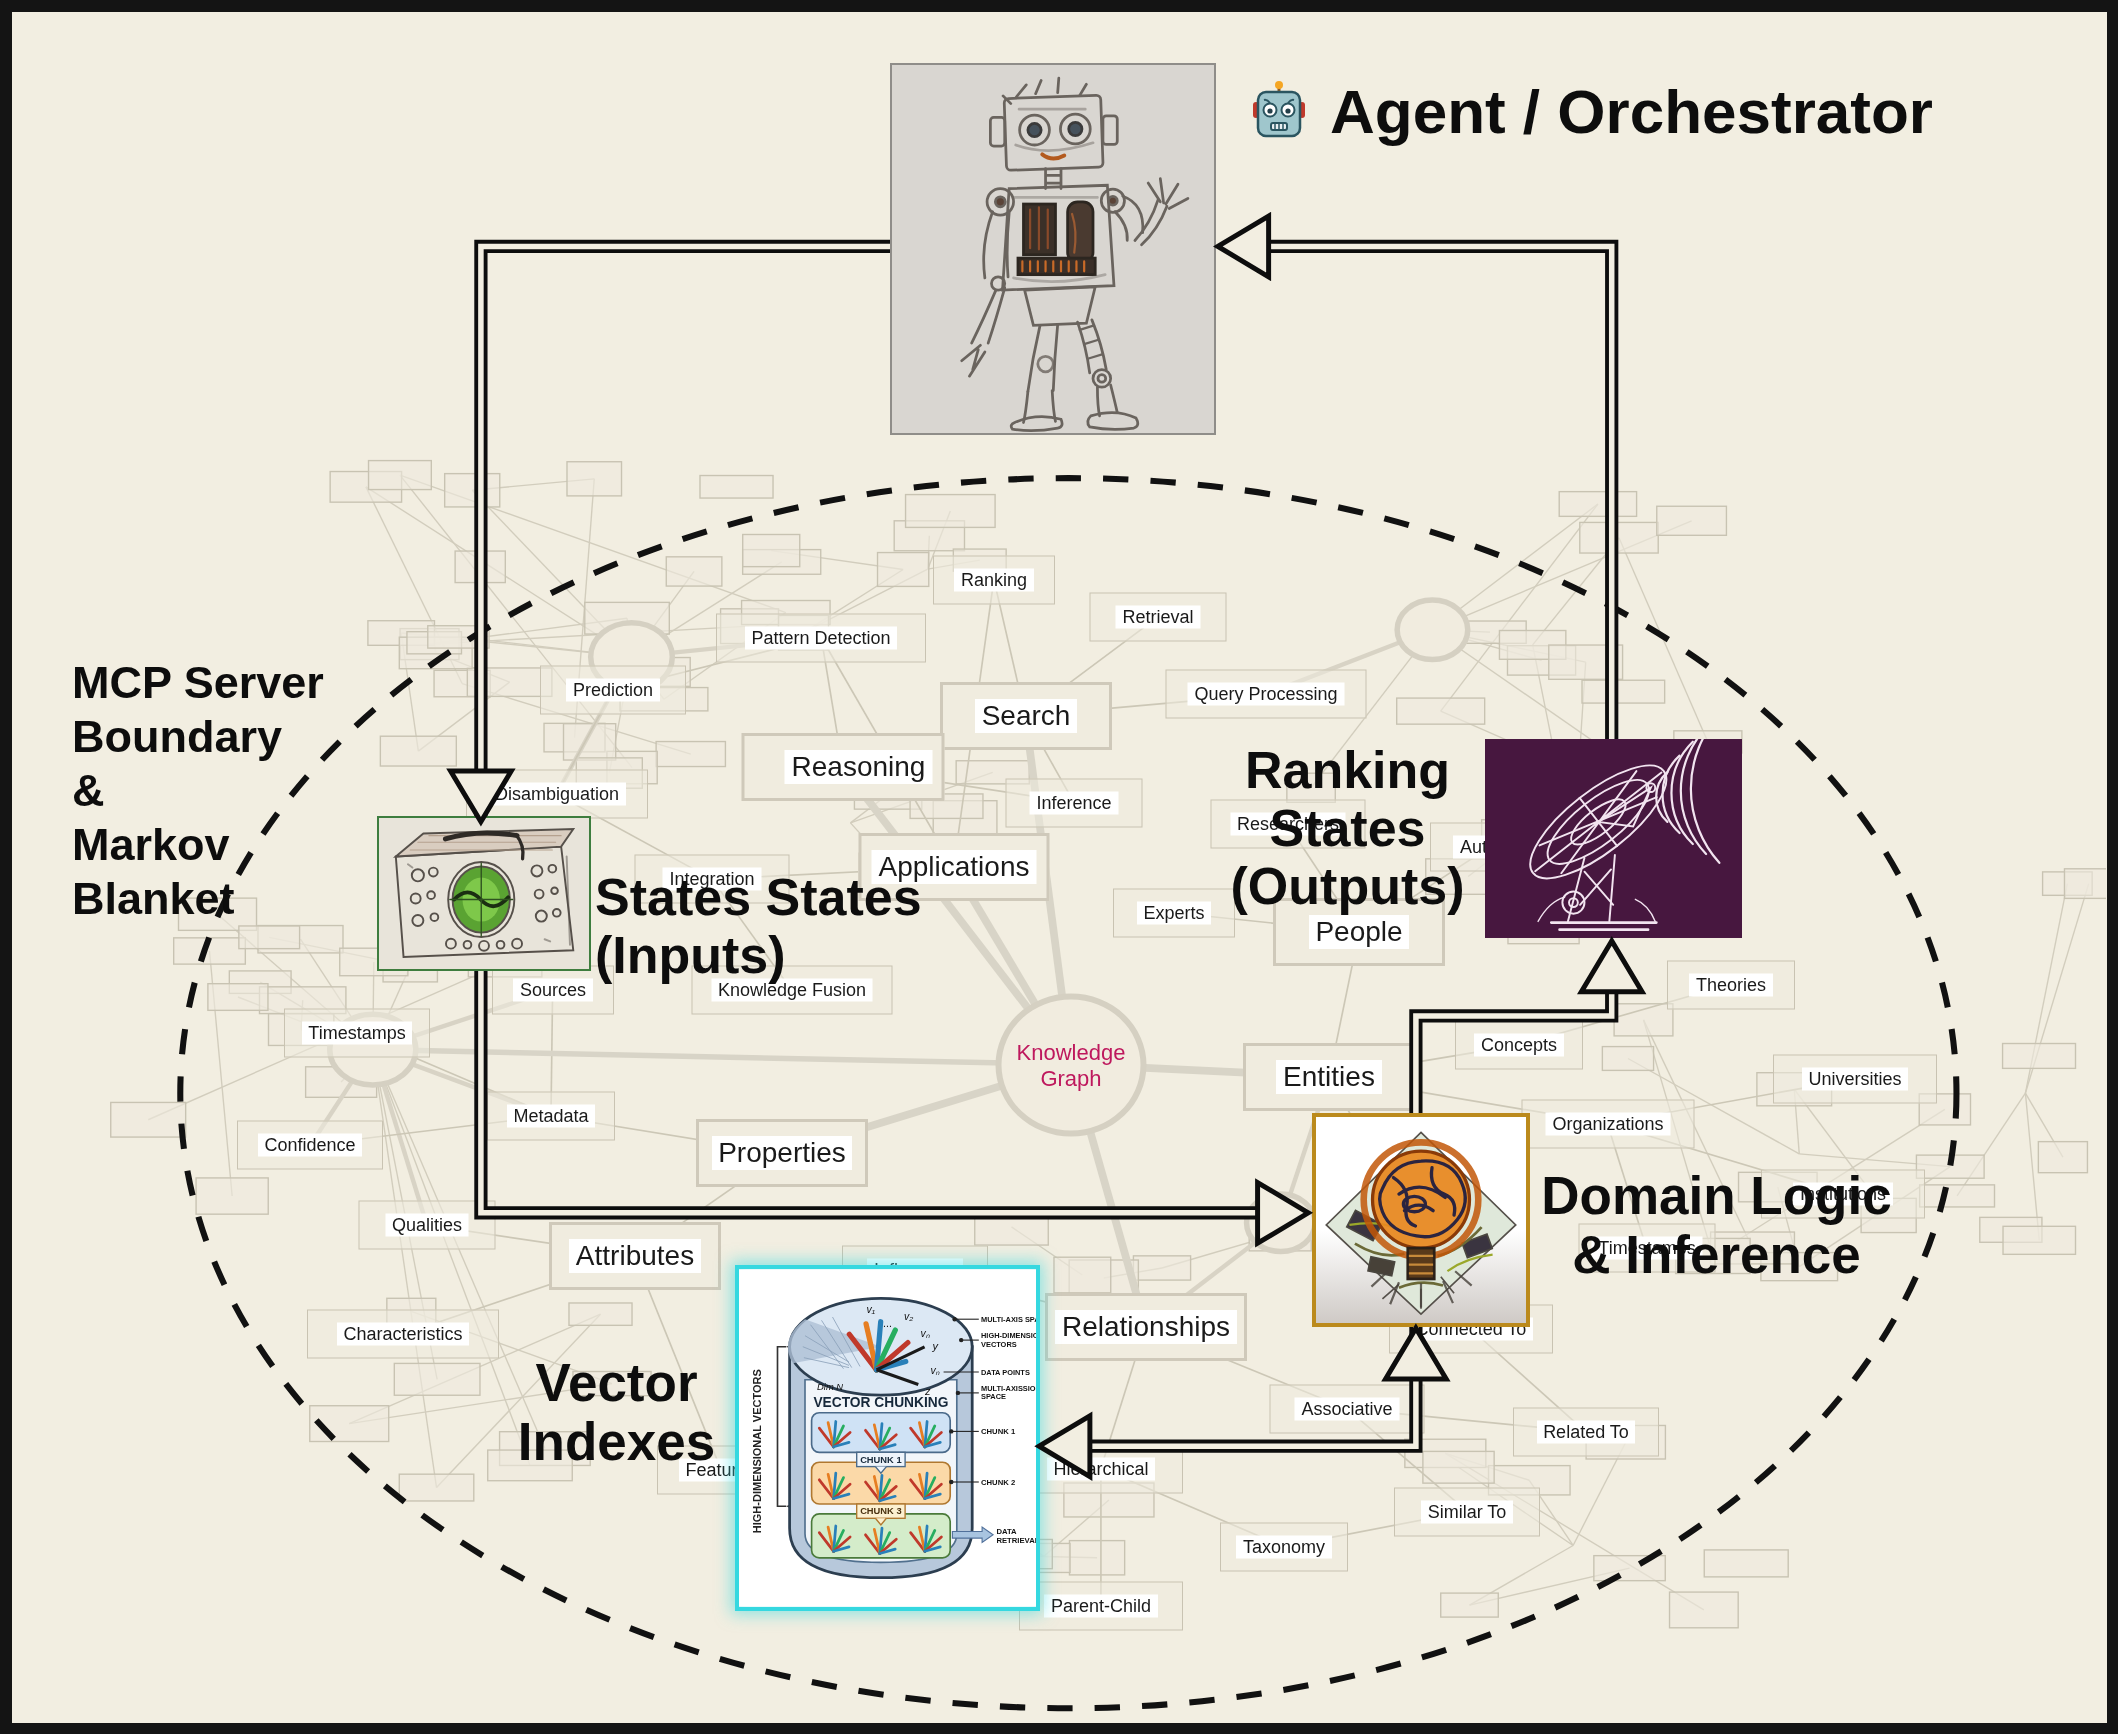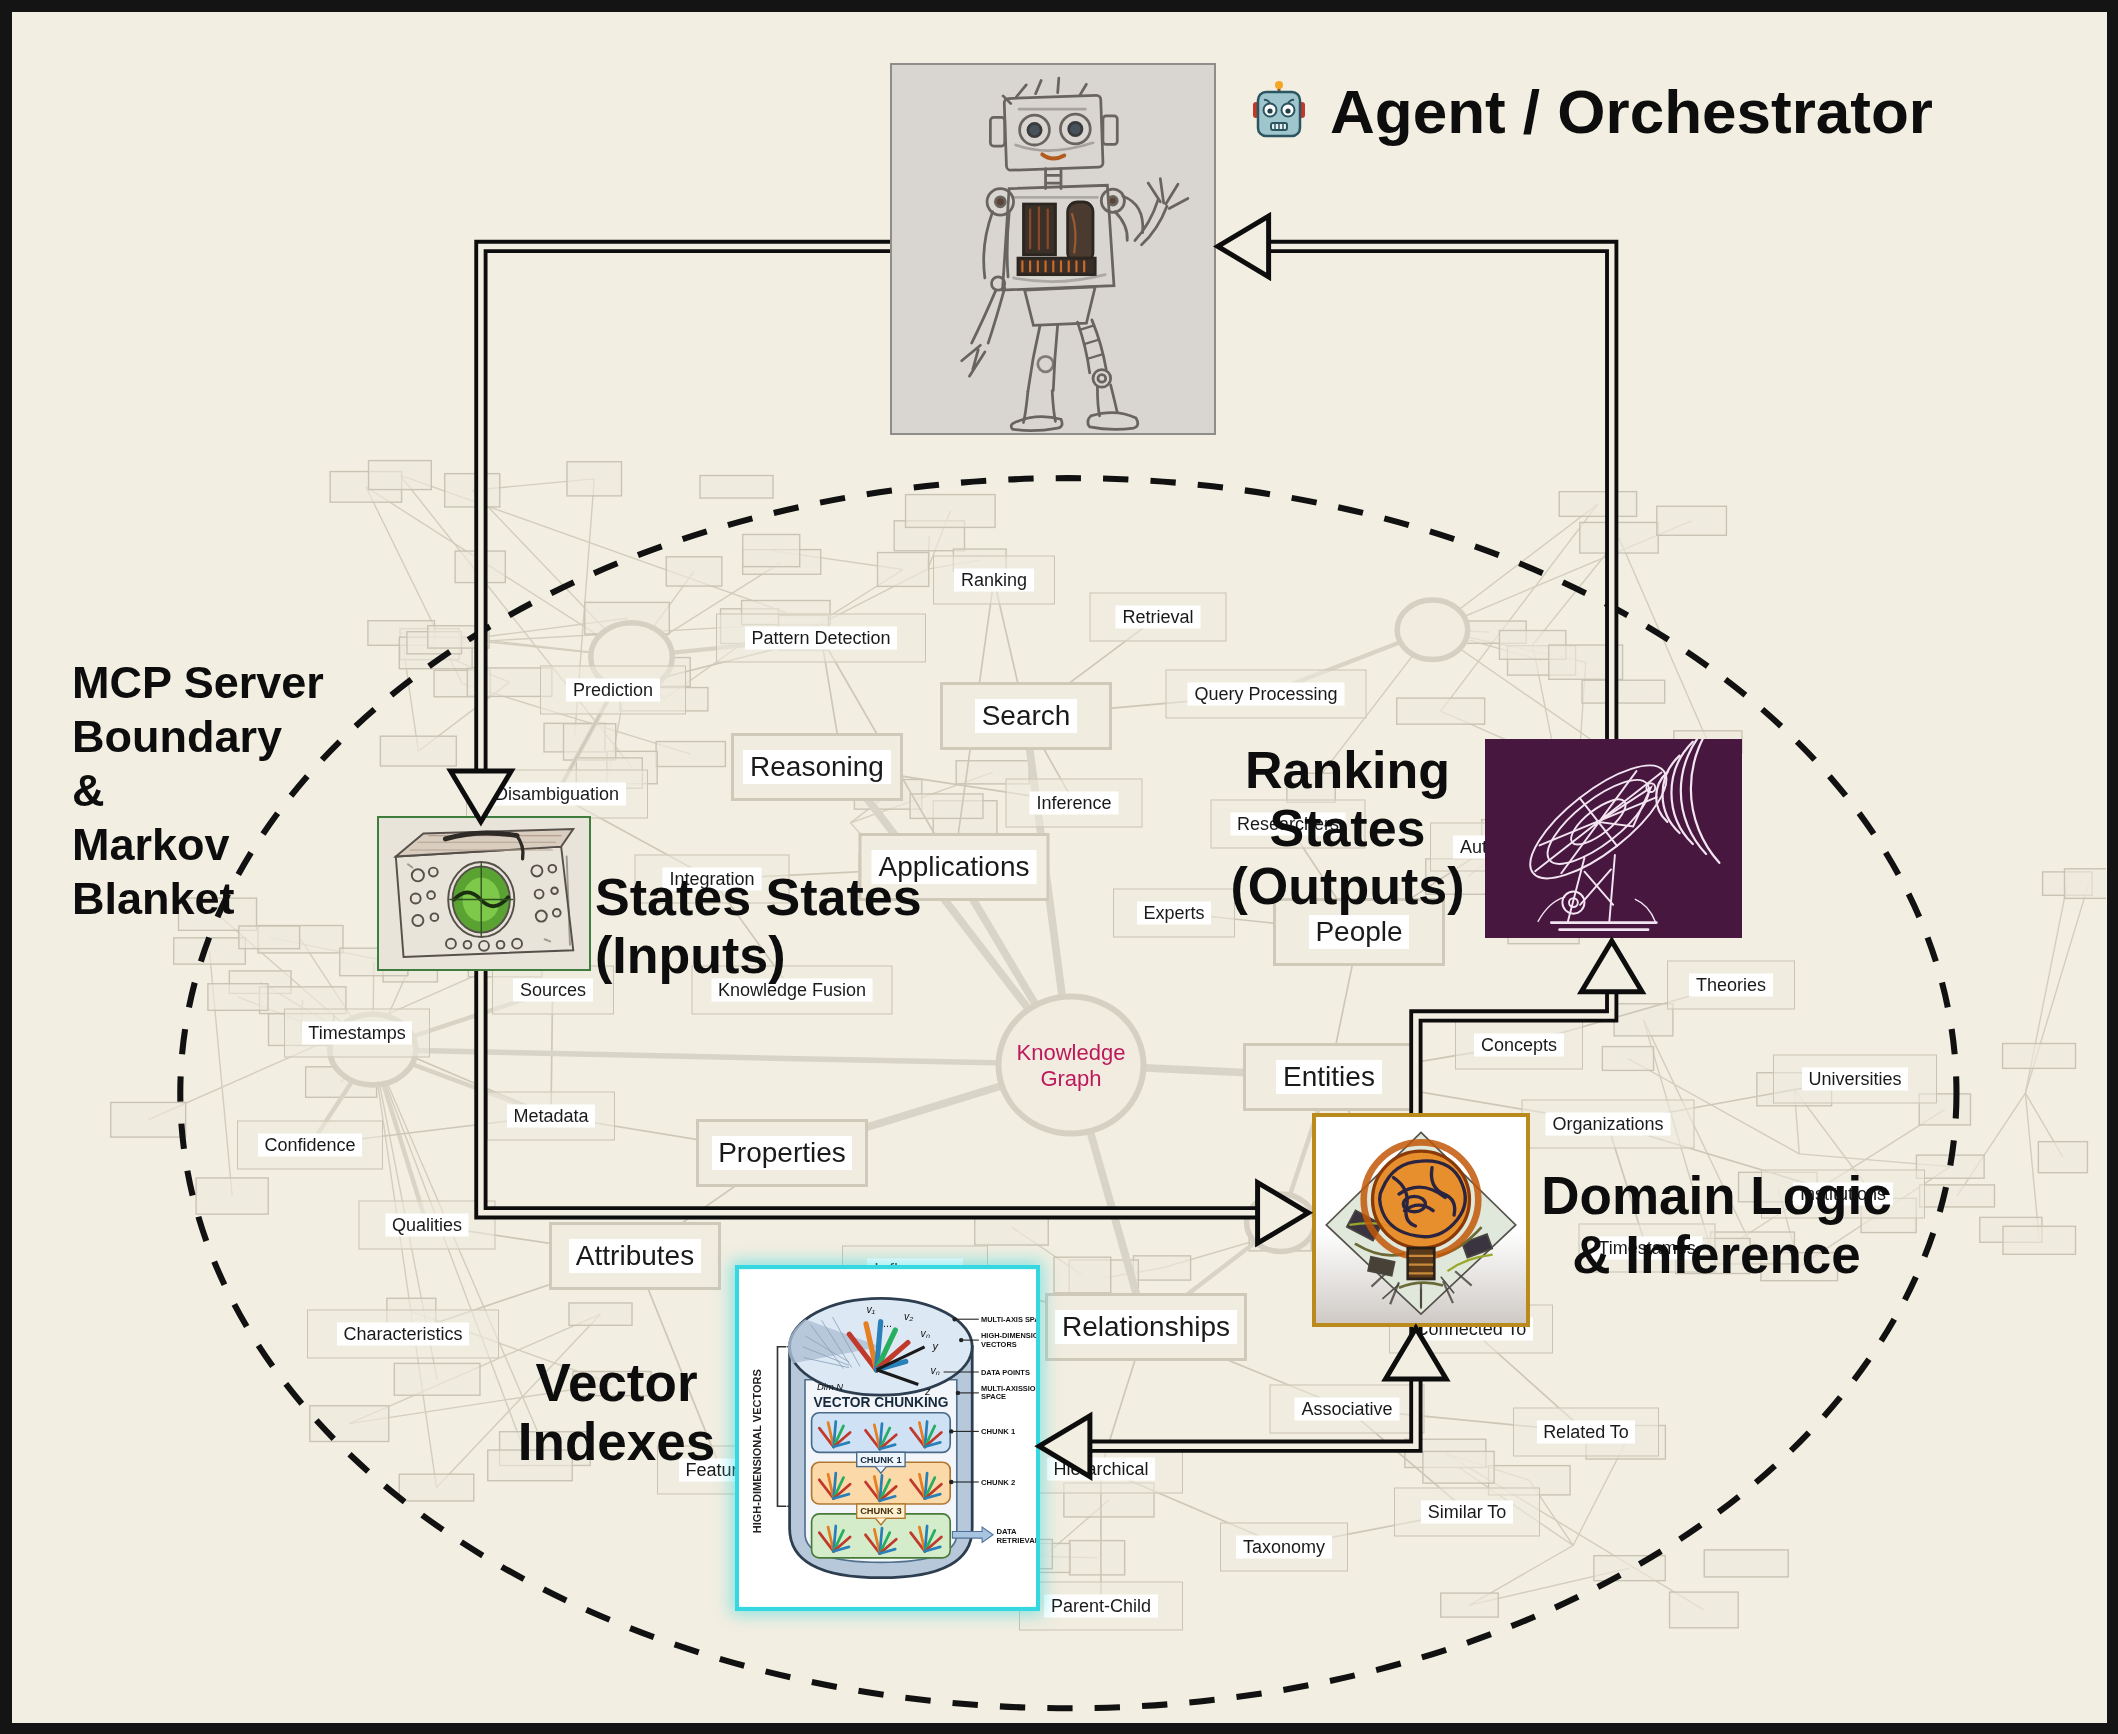--- a/index.html
+++ b/index.html
@@ -346,21 +346,21 @@
       </div>
       <div class="node" style="left: 601px; top: 678px; width: 144px; height: 47px;">
         <span class="lbl">Prediction</span>
       </div>
       <div class="node" style="left: 1254px; top: 682px; width: 199px; height: 47px;">
         <span class="lbl">Query Processing</span>
       </div>
       <div class="node major" style="left: 1014px; top: 704px; width: 166px; height: 62px;">
         <span class="lbl">Search</span>
       </div>
-      <div class="node major" style="left: 805px; top: 755px; width: 166px; height: 62px;">
+      <div class="node major" style="left: 831px; top: 755px; width: 166px; height: 62px; padding-left: 31px;">
         <span class="lbl">Reasoning</span>
       </div>
       <div class="node" style="left: 545px; top: 782px; width: 180px; height: 47px;">
         <span class="lbl">Disambiguation</span>
       </div>
       <div class="node" style="left: 1062px; top: 791px; width: 135px; height: 47px;">
         <span class="lbl">Inference</span>
       </div>
       <div class="node" style="left: 1276px; top: 812px; width: 153px; height: 47px;">
         <span class="lbl">Researchers</span>

